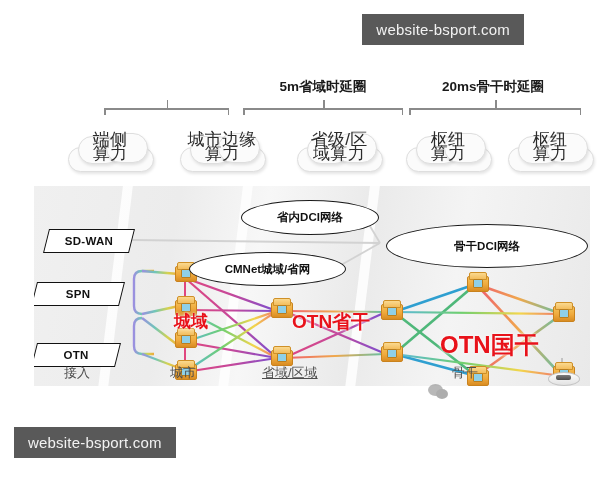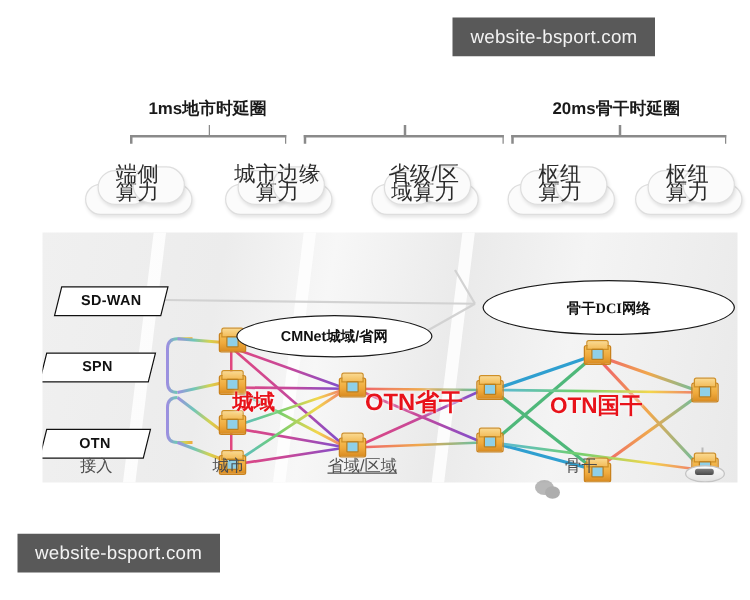--- a/index.html
+++ b/index.html
@@ -114,21 +114,21 @@
 
   svg.links{position:absolute;left:0;top:0;width:556px;height:200px;overflow:visible;}
 </style>
 </head>
 <body>
 
 <div class="stage">
 
   <div class="wm wm-top">website-bsport.com</div>
 
-  <div class="tierlabel" style="left:96px;top:78px;width:140px;">1ms地市时延圈</div>
+  <div class="tierlabel" style="left:253px;top:78px;width:140px;">5m省域时延圈</div>
   <div class="tierlabel" style="left:418px;top:78px;width:150px;">20ms骨干时延圈</div>
 
   <div class="bracket" style="left:104px;top:100px;width:125px;height:16px;">
     <div class="hline"></div>
       <div class="lcap"></div>
       <div class="rcap"></div>
       <div class="stem"></div>
   </div>
   <div class="bracket" style="left:243px;top:100px;width:160px;height:16px;">
     <div class="hline"></div>
@@ -346,26 +346,27 @@
     <div class="tag" style="left:12px;top:43px;width:84px;">
       <span>SD-WAN</span>
     </div>
     <div class="tag" style="left:0px;top:96px;width:86px;">
       <span>SPN</span>
     </div>
     <div class="tag" style="left:0px;top:157px;width:82px;">
       <span>OTN</span>
     </div>
 
+    <div class="ell" style="left:207px;top:14px;width:136px;height:33px;">省内DCI网络</div>
     <div class="ell" style="left:155px;top:66px;width:155px;height:32px;">CMNet城域/省网</div>
-    <div class="ell" style="left:352px;top:38px;width:200px;height:42px;font-family:Liberation Serif, serif;">骨干DCI网络</div>
-
-    <div class="redlab" style="left:152px;top:124px;font-size:17px;">城域</div>
+    <div class="ell" style="left:352px;top:38px;width:200px;height:42px;">骨干DCI网络</div>
+
+    <div class="redlab" style="left:140px;top:124px;font-size:17px;">城域</div>
     <div class="redlab" style="left:258px;top:123px;font-size:19px;">OTN省干</div>
-    <div class="redlab" style="left:406px;top:126px;font-size:18px;">OTN国干</div>
+    <div class="redlab" style="left:406px;top:143px;font-size:24px;">OTN国干</div>
 
     <div class="colname" style="left:30px;">接入</div>
     <div class="colname" style="left:136px;">城市</div>
     <div class="colname" style="left:228px;text-decoration:underline;">省域/区域</div>
     <div class="colname" style="left:418px;">骨干</div>
   </div>
 
   <div class="wechat" style="left:428px;top:384px;">
     <div class="bub">
         <div class="b1"></div>

